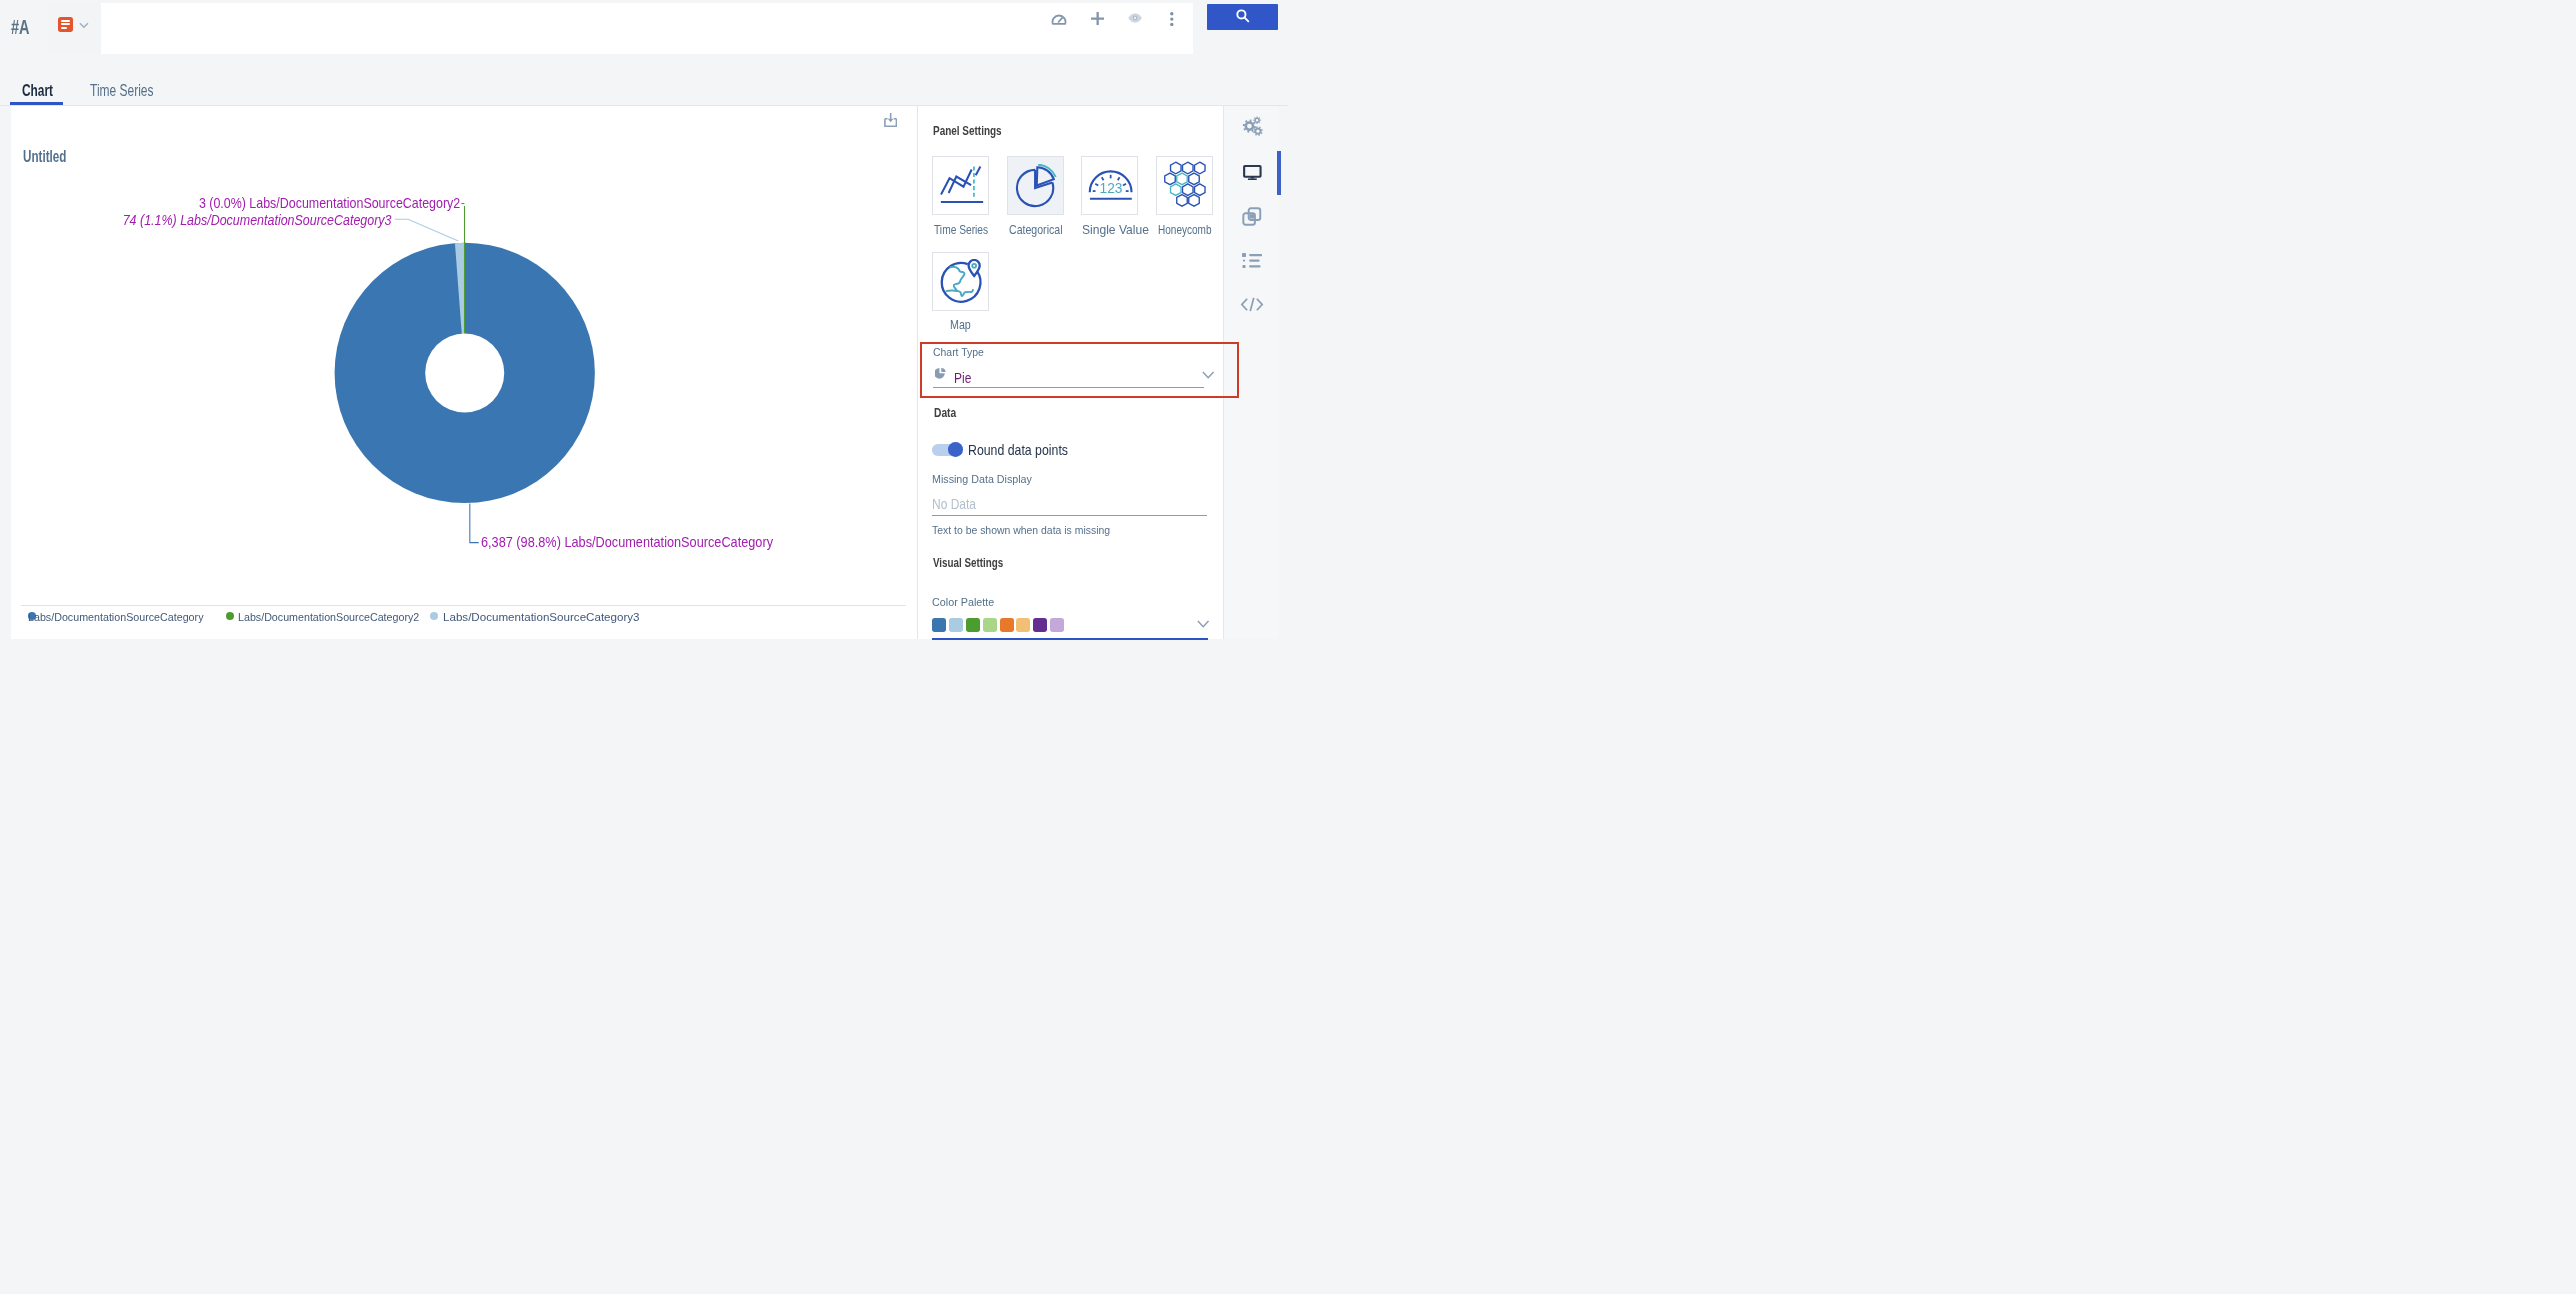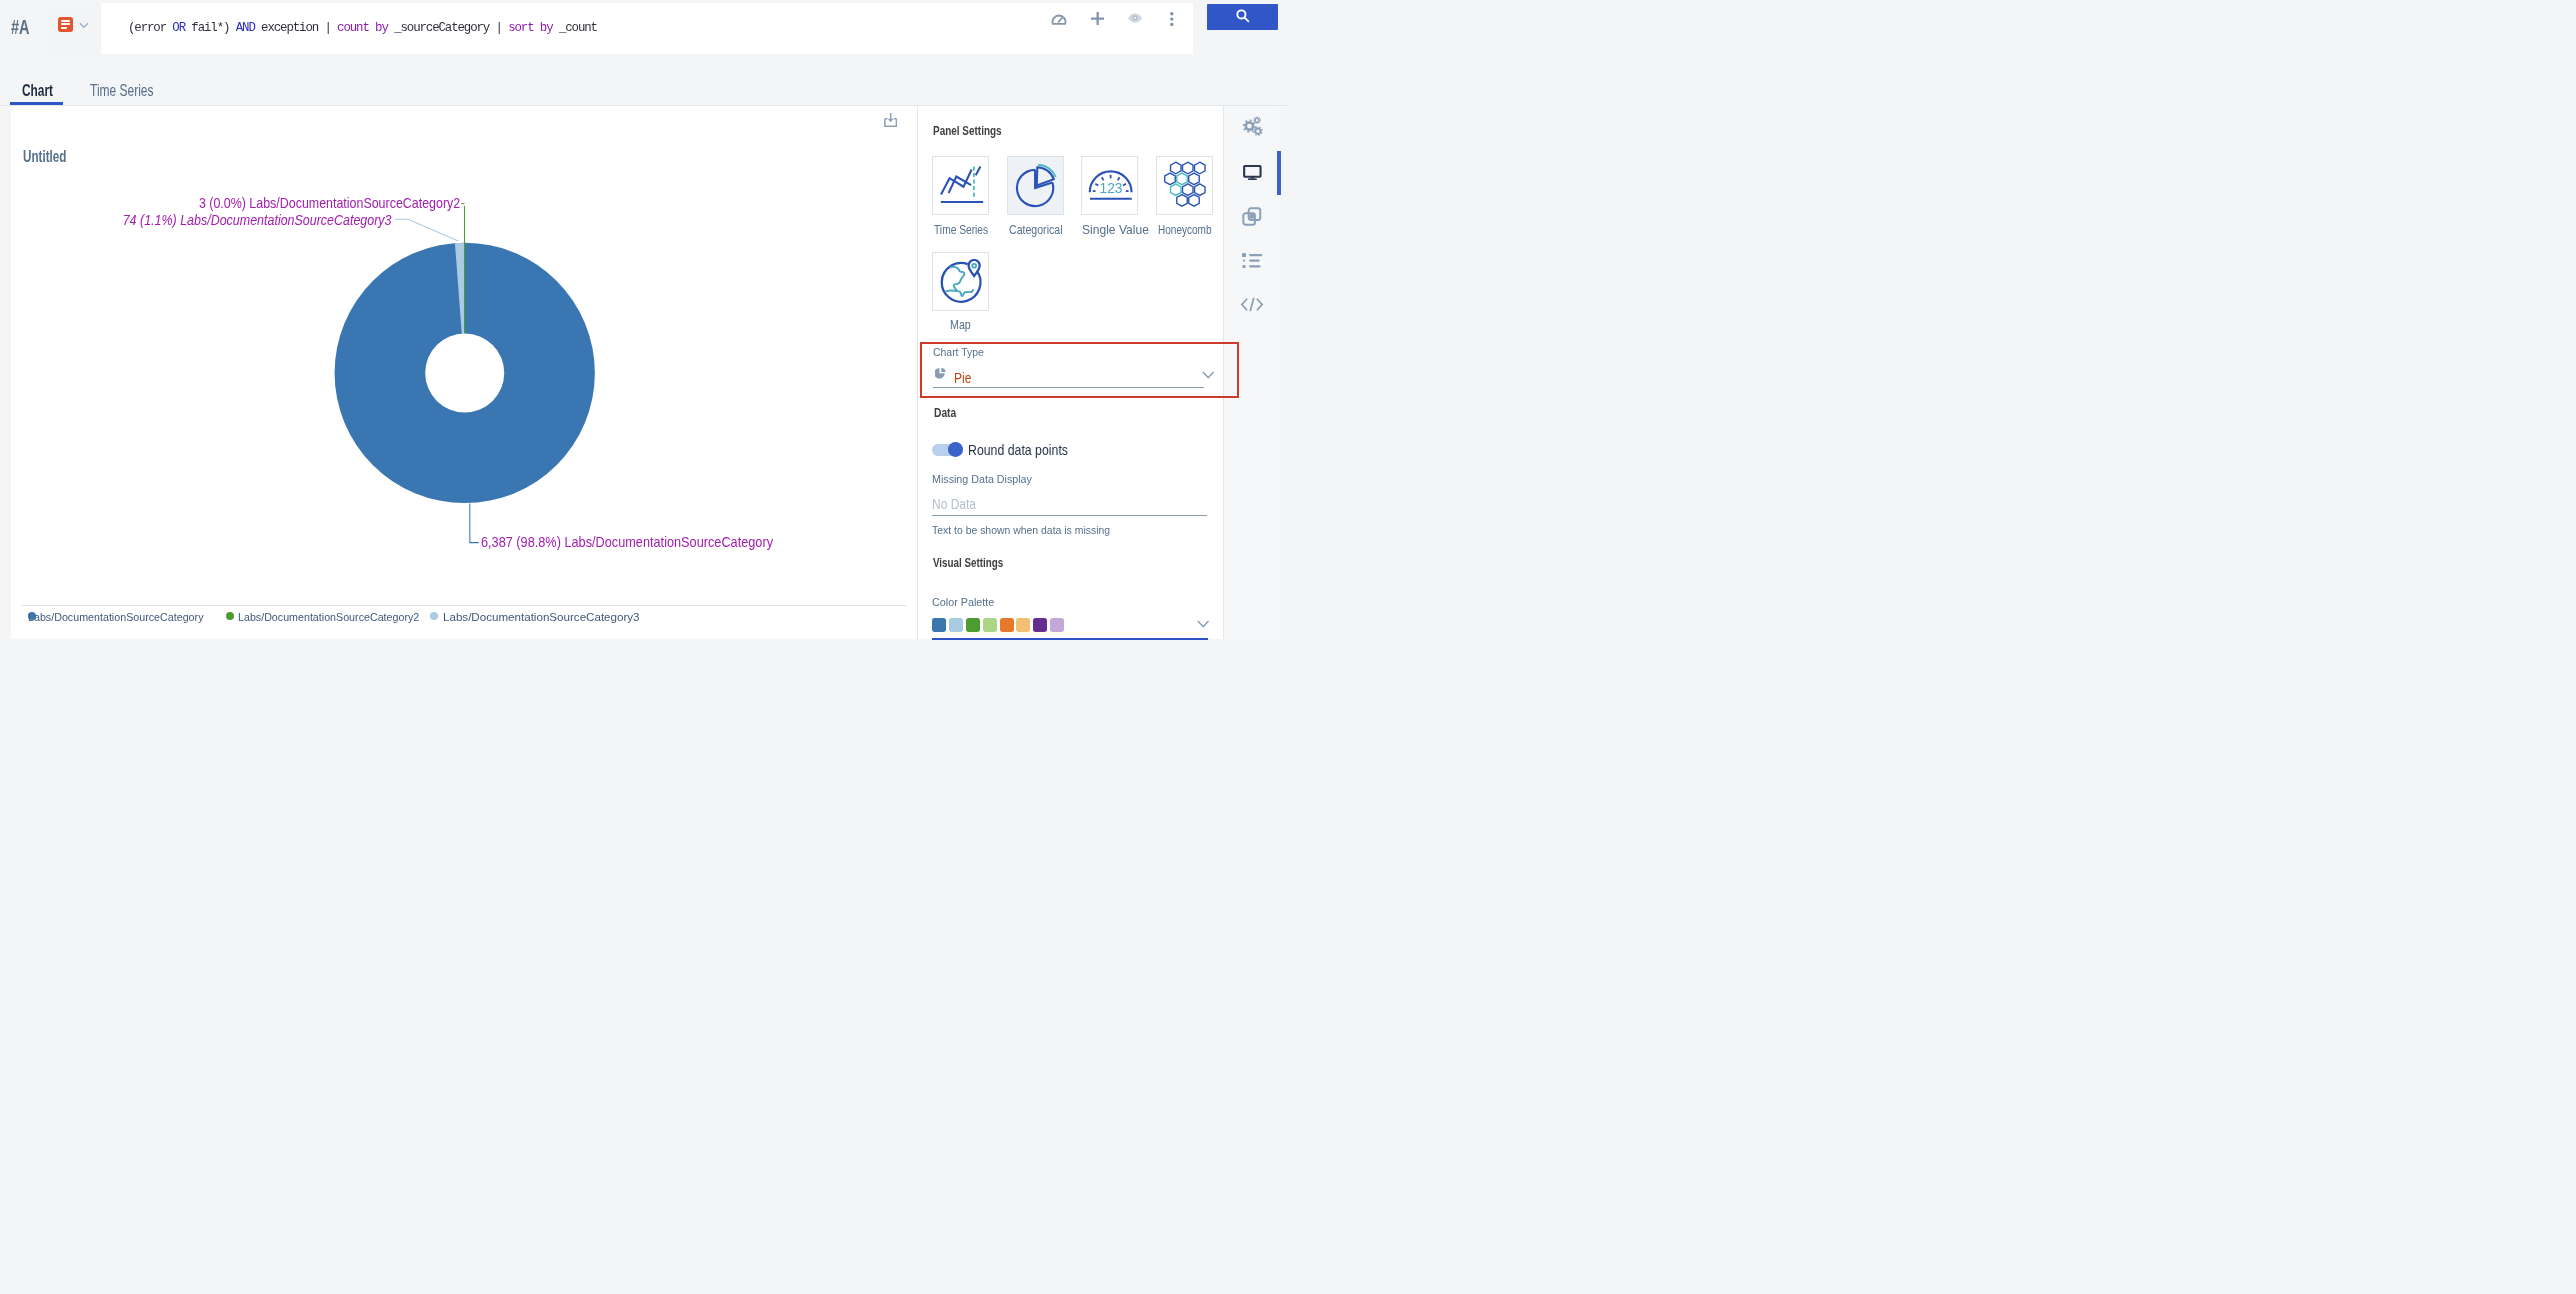--- a/index.html
+++ b/index.html
@@ -63,21 +63,20 @@
   <div class="abs" id="qcell">
     <div class="abs" id="qicon">
       <i style="top:2.7px; width:9.8px;"></i>
         <i style="top:6.6px; width:9.8px;"></i>
         <i style="top:10.5px; width:6.2px;"></i>
     </div>
     <svg class="abs" style="left:32px; top:19px;" width="9.8" height="7.1" viewBox="0 0 11 8">
         <polyline points="1,1.5 5.5,6 10,1.5" fill="none" stroke="#9eafc0" stroke-width="1.6"></polyline>
       </svg>
   </div>
-  <div class="abs" id="qtext">(error <span class="kb">OR</span> fail*) <span class="kb">AND</span> exception | <span class="kp">count by</span> _sourceCategory | <span class="kp">sort by</span> _count</div>
 
   <svg class="abs tico" style="left:1004px; top:7.1px;" width="16" height="17" viewBox="0 0 18 19">
     <path d="M2 15.5 a7.3 7.3 0 1 1 14 0 z" fill="none" stroke="#8396ab" stroke-width="2" stroke-linejoin="round"></path>
     <path d="M8 14 L12.8 8.6" stroke="#8396ab" stroke-width="2"></path>
   </svg>
 
   <svg class="abs tico" style="left:1044px; top:9px;" width="13.3" height="13.3" viewBox="0 0 15 15">
     <path d="M7.5 0 V15 M0 7.5 H15" stroke="#8396ab" stroke-width="2.6"></path>
   </svg>
 
@@ -211,21 +210,21 @@
   <path d="M 38.6 19.2 C 34 13.5 32.3 11 32.3 7.4 A 6.3 6.3 0 1 1 44.9 7.4 C 44.9 11 43.2 13.5 38.6 19.2 Z" fill="#fff" stroke="#2a52b5" stroke-width="2.6"></path>
   <circle cx="38.6" cy="7.6" r="2.2" fill="none" stroke="#4aa9c0" stroke-width="2"></circle>
 </svg>
 
 <div class="abs" id="redbox"></div>
 <div class="abs lbl" style="left:933px; top:345px;"><span class="sx" id="ctlab" style="transform:scaleX(0.9);">Chart Type</span></div>
 <svg class="abs" style="left:935px; top:368px;" width="10.7" height="10.7" viewBox="0 0 12 12">
   <path d="M5 0 A6 6 0 1 0 11 6 L5 6 Z" fill="#8a9cb3"></path>
   <path d="M7 0 A5 5 0 0 1 12 4.5 L7 4.5 Z" fill="#8a9cb3"></path>
 </svg>
-<div class="abs" style="left:954px; top:369px; font-size:15px; color:#c2410c;"><span class="sx" id="pietxt" style="transform:scaleX(0.8);">Pie</span></div>
+<div class="abs" style="left:954px; top:369px; font-size:15px; color:#701a75;"><span class="sx" id="pietxt" style="transform:scaleX(0.8);">Pie</span></div>
 <svg class="abs" style="left:1202px; top:371px;" width="12.4" height="8" viewBox="0 0 14 9">
     <polyline points="1,1 7,7.5 13,1" fill="none" stroke="#8a9cb3" stroke-width="1.6"></polyline>
   </svg>
 <div class="abs uline" style="left:933px; top:387px; width:271px;"></div>
 
 <div class="abs h1" style="left:934px; top:406px;"><span class="sx" id="datatitle" style="transform:scaleX(0.854);">Data</span></div>
 <div class="abs" style="left:932px; top:444px; width:30px; height:11.6px; background:#b9cfee; border-radius:5.8px;"></div>
 <div class="abs" style="left:948px; top:442px; width:14.7px; height:14.7px; background:#3a62c8; border-radius:50%;"></div>
 <div class="abs" style="left:968px; top:442px; font-size:14.2px; color:#25354d;"><span class="sx" id="rdp" style="transform:scaleX(0.868);">Round data points</span></div>
 <div class="abs lbl" style="left:932px; top:472px;"><span class="sx" id="mdd" style="transform:scaleX(0.923);">Missing Data Display</span></div>

